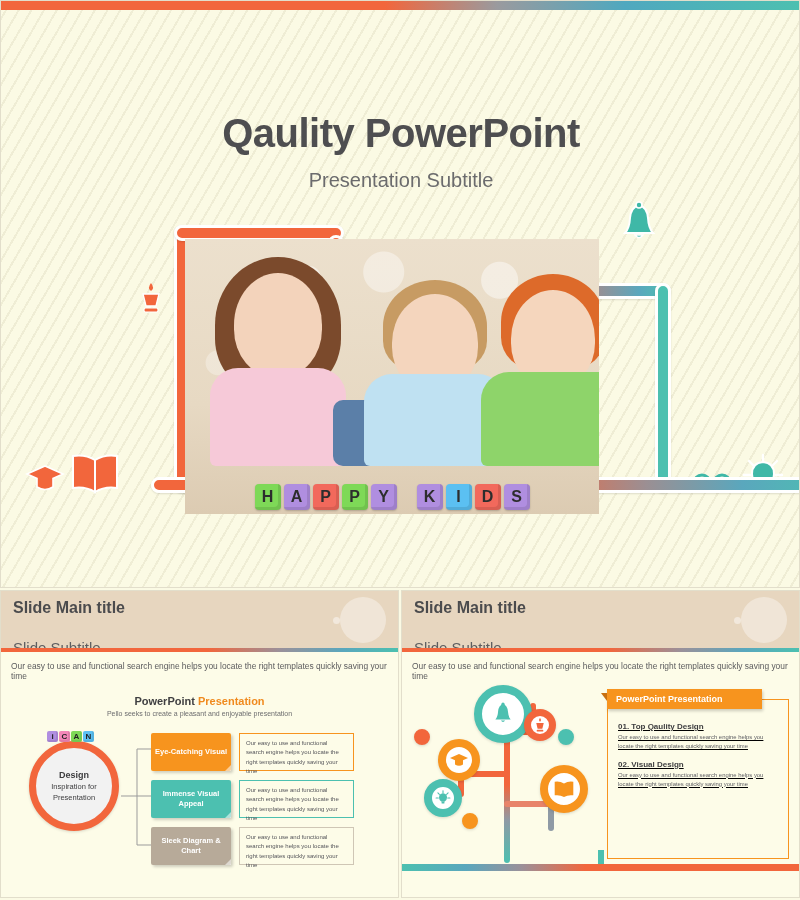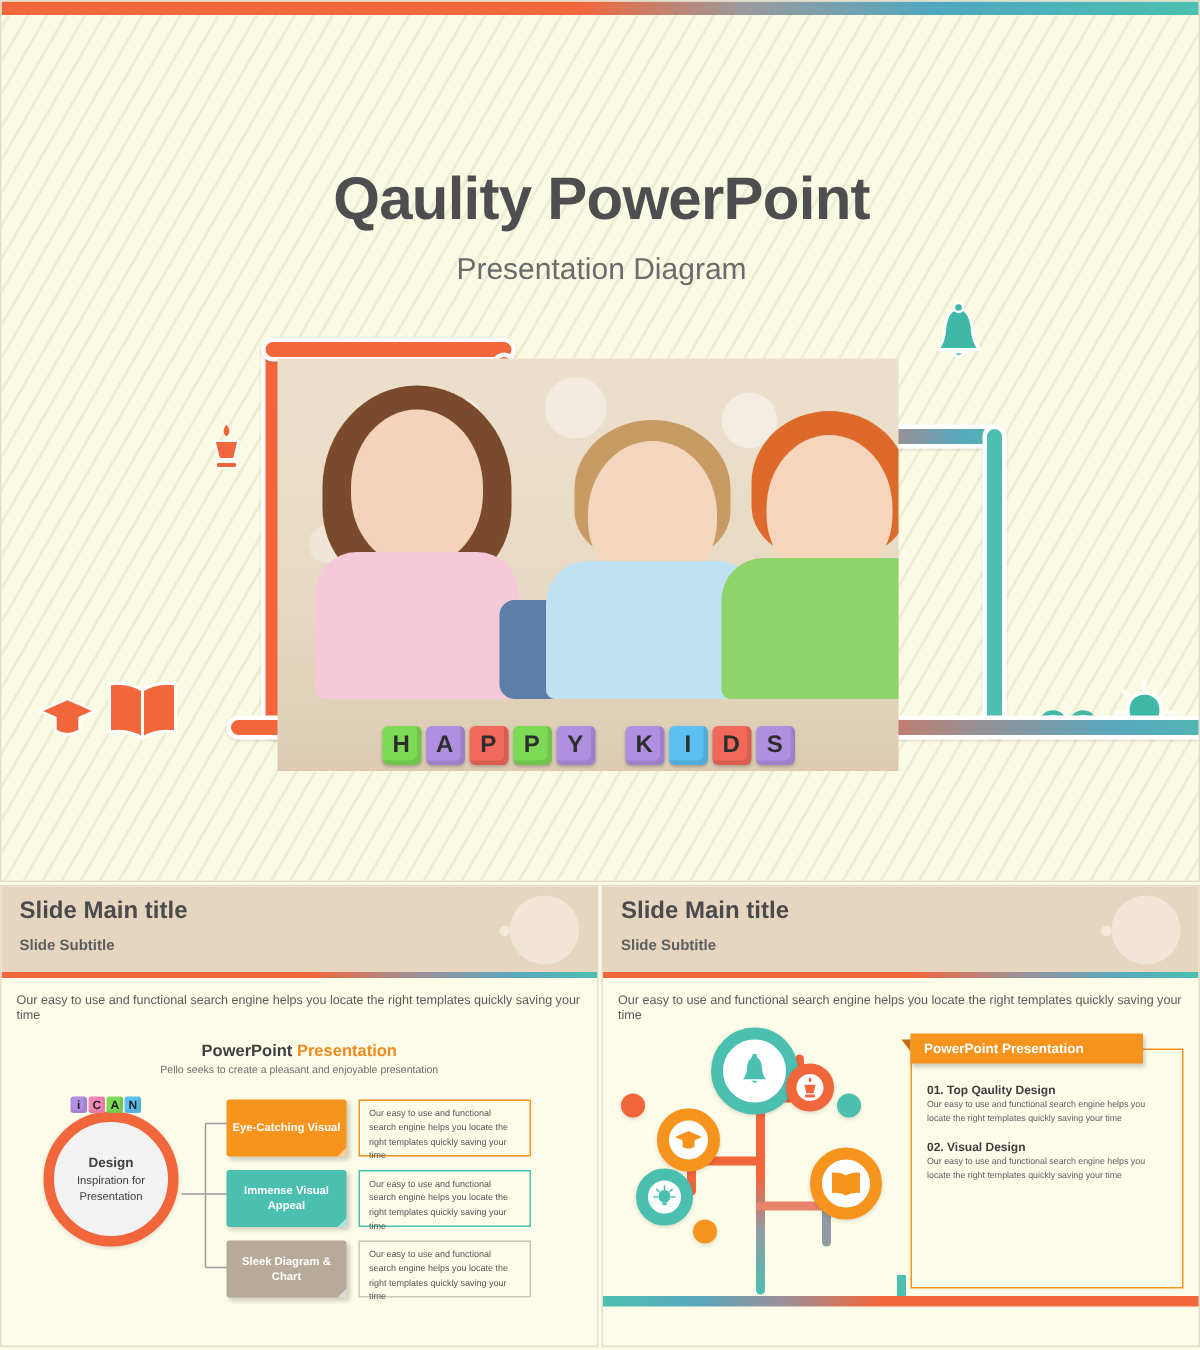--- a/index.html
+++ b/index.html
@@ -173,21 +173,21 @@
     border-radius:50%; background:rgba(255,255,255,.38);
   }
   .slide-head .bokeh2 {
     position:absolute; right:58px; top:26px; width:7px; height:7px;
     border-radius:50%; background:rgba(255,255,255,.45);
   }
   .slide-title {
     position:absolute; left:12px; top:8px; font-size:16px; font-weight:bold; color:#4b4b4d;
   }
   .slide-subtitle {
-    position:absolute; left:12px; top:34px; font-size:10px; color:#5e5e60;font-weight:bold;
+    position:absolute; left:12px; top:48px; font-size:15px; color:#5e5e60;
   }
   .head-rule {
     height:4px;
     background:linear-gradient(to right,#f2663c 0%,#f2663c 52%,#9b9099 70%,#5aa7bd 86%,#4cc0b0 100%);
   }
   .slide-lead {
     padding:9px 10px 0 10px; font-size:8.4px; color:#5b5b5d;
   }
 
   
@@ -246,40 +246,40 @@
   }
   #ppbanner::before{
     content:""; position:absolute; left:-6px; top:4px;
     border-width:0 6px 8px 0; border-style:solid;
     border-color:transparent #c76f10 transparent transparent;
   }
   #rlist {
     position:absolute; left:205px; top:108px; width:182px; height:160px;
     border:1px solid #f7941e; background:transparent; padding:22px 8px 6px 10px;
   }
-  .ritem { margin-bottom:9px; }
+  .ritem { margin-bottom:9px;text-decoration:underline; }
   .ritem .t { font-size:8px; font-weight:bold; color:#3d3d3f; margin-bottom:2px; }
   .ritem .d { font-size:5.9px; color:#5d5d62; line-height:1.5; }
   #rfooter {
     position:absolute; left:0; bottom:26px; width:399px; height:7px;
     background:linear-gradient(to right,#4cc0b0 0%,#5aa7bd 16%,#9b9099 30%,#f2663c 46%,#f2663c 100%);
   }
   #rstem {
     position:absolute; left:196px; bottom:33px; width:6px; height:14px; background:#4cc0b0;
   }
 </style>
 </head>
 <body>
 
 <div id="hero">
   <div id="hero-top-bar"></div>
   <div id="hero-hatch" class="hatch"></div>
 
   <div class="hero-title">Qaulity PowerPoint</div>
-  <div class="hero-sub">Presentation Diagram</div>
+  <div class="hero-sub">Presentation Subtitle</div>
 
   <div class="dec" id="dec-cap">
     <svg width="40" height="30" viewBox="0 0 40 30">
       <path d="M20 3 L38 11 L20 19 L2 11 Z" fill="#f2663c" stroke="#fff" stroke-width="1.6"></path>
       <path d="M12 15 L12 24 Q20 29 28 24 L28 15" fill="#f2663c" stroke="#fff" stroke-width="1.6"></path>
     </svg>
   </div>
   <div class="dec" id="dec-book">
     <svg width="52" height="44" viewBox="0 0 52 44">
       <path d="M26 9 Q16 3 4 5 L4 37 Q16 35 26 41 Z" fill="#f2663c" stroke="#fff" stroke-width="2"></path>

